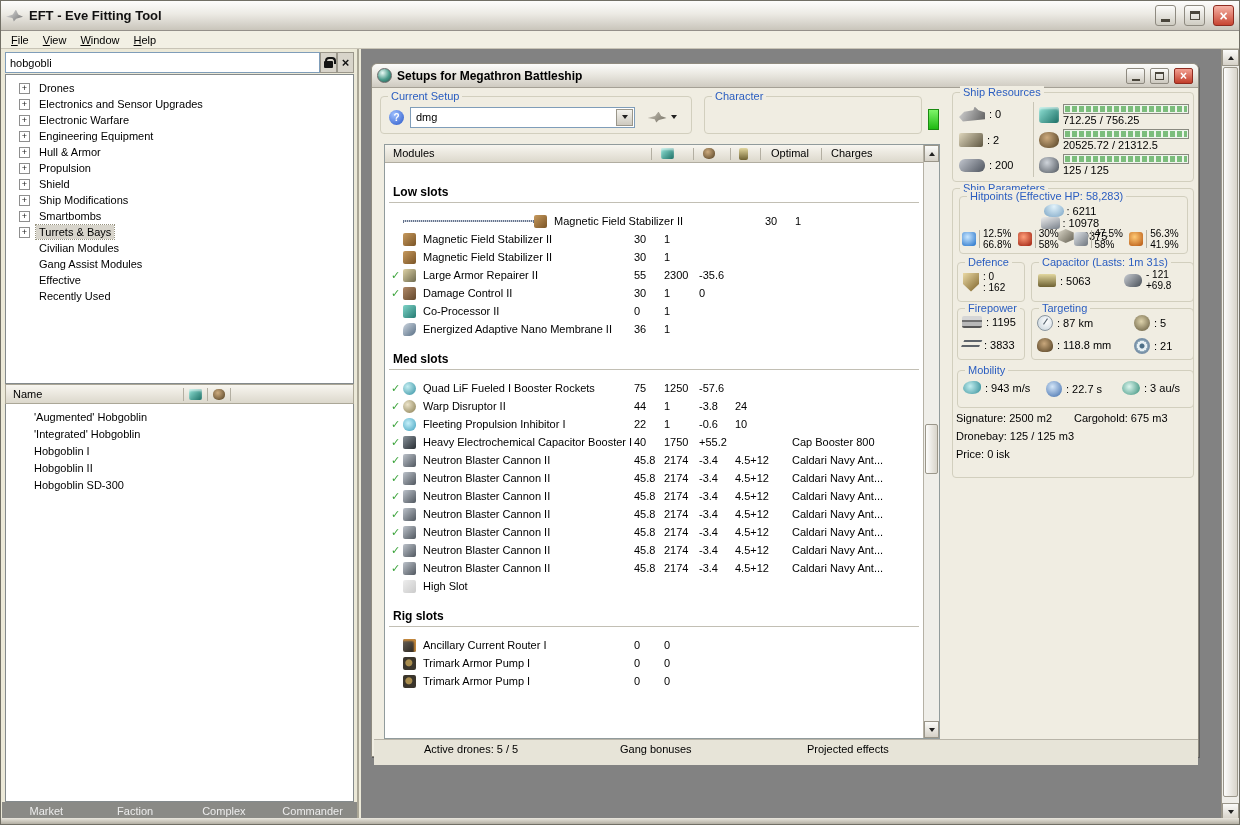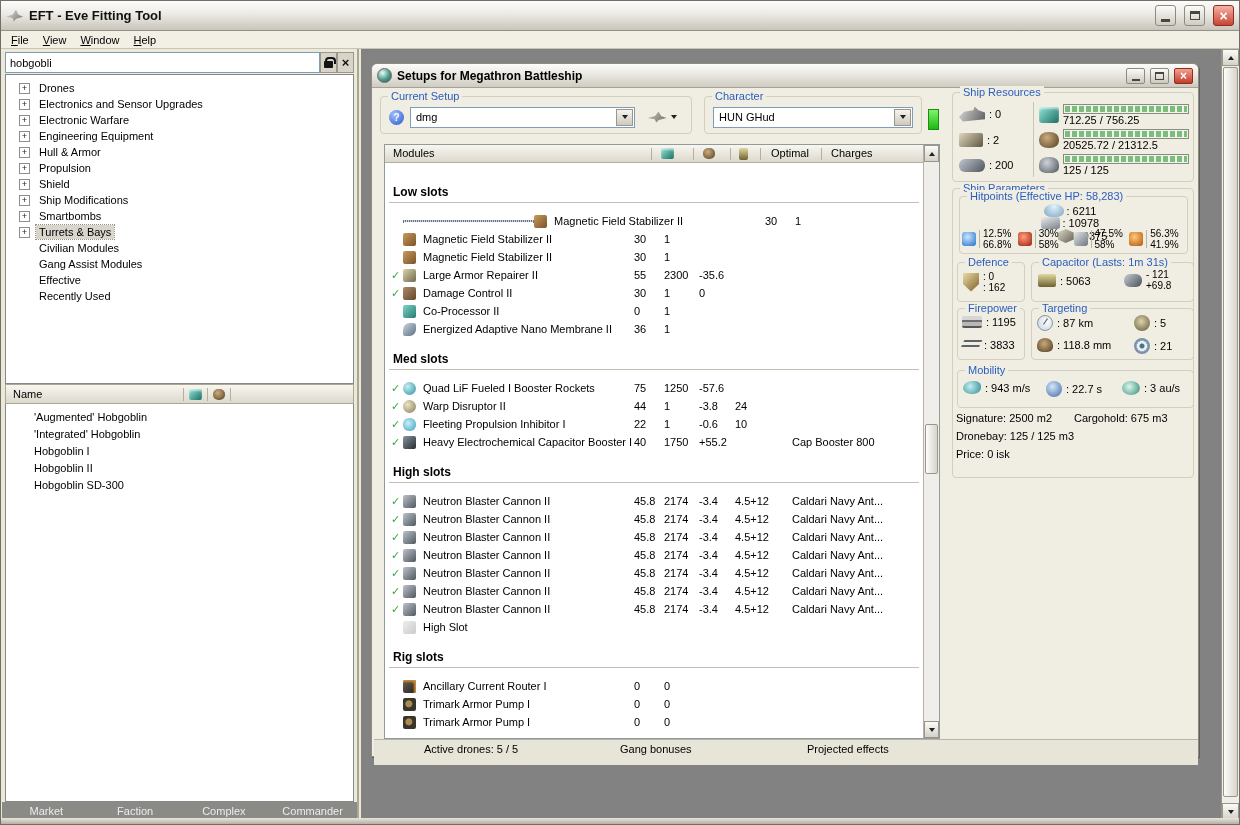--- a/index.html
+++ b/index.html
@@ -358,28 +358,20 @@
           </span>
           <span class="ship-btn">
             <span class="ship-glyph"></span>
             <span class="tri-down"></span>
           </span>
         </div>
       </div>
 
       <div class="gb gb-char">
         <span class="gb-label">Character</span>
-        <div class="row-inside">
-          <span class="combo">
-            <span class="cval">HUN GHud</span>
-            <span class="carrow">
-                <span class="tri-down"></span>
-              </span>
-          </span>
-        </div>
       </div>
       <span class="status-ind"></span>
 
       <div class="mod-panel">
         <div class="mod-header">
           <span class="mh-text" style="left:8px;">Modules</span>
           <span class="mh-sep" style="left:266px;"></span>
           <span class="cpu-icon" style="left:276px; top:3px; position:absolute; width:13px; height:11px; border-radius:2px;"></span>
           <span class="mh-sep" style="left:308px;"></span>
           <span class="powergrid-icon" style="left:318px; top:3px; position:absolute; width:12px; height:11px;"></span>
@@ -506,21 +498,20 @@
     <span class="col-name">Heavy Electrochemical Capacitor Booster I</span>
     <span class="col-cpu">40</span>
     <span class="col-pg">1750</span>
     <span class="col-cap">+55.2</span>
     <span class="col-opt"></span>
     <span class="col-chg">Cap Booster 800</span>
   </div>
               </div>
   </div>
             <div class="msection">
-    <div class="section-header">High slots</div>
     <div class="rows">
                 <div class="mrow">
     <span class="col-check">✓</span>
     <span class="col-icon blaster-icon"></span>
     <span class="col-name">Neutron Blaster Cannon II</span>
     <span class="col-cpu">45.8</span>
     <span class="col-pg">2174</span>
     <span class="col-cap">-3.4</span>
     <span class="col-opt">4.5+12</span>
     <span class="col-chg">Caldari Navy Ant...</span>

